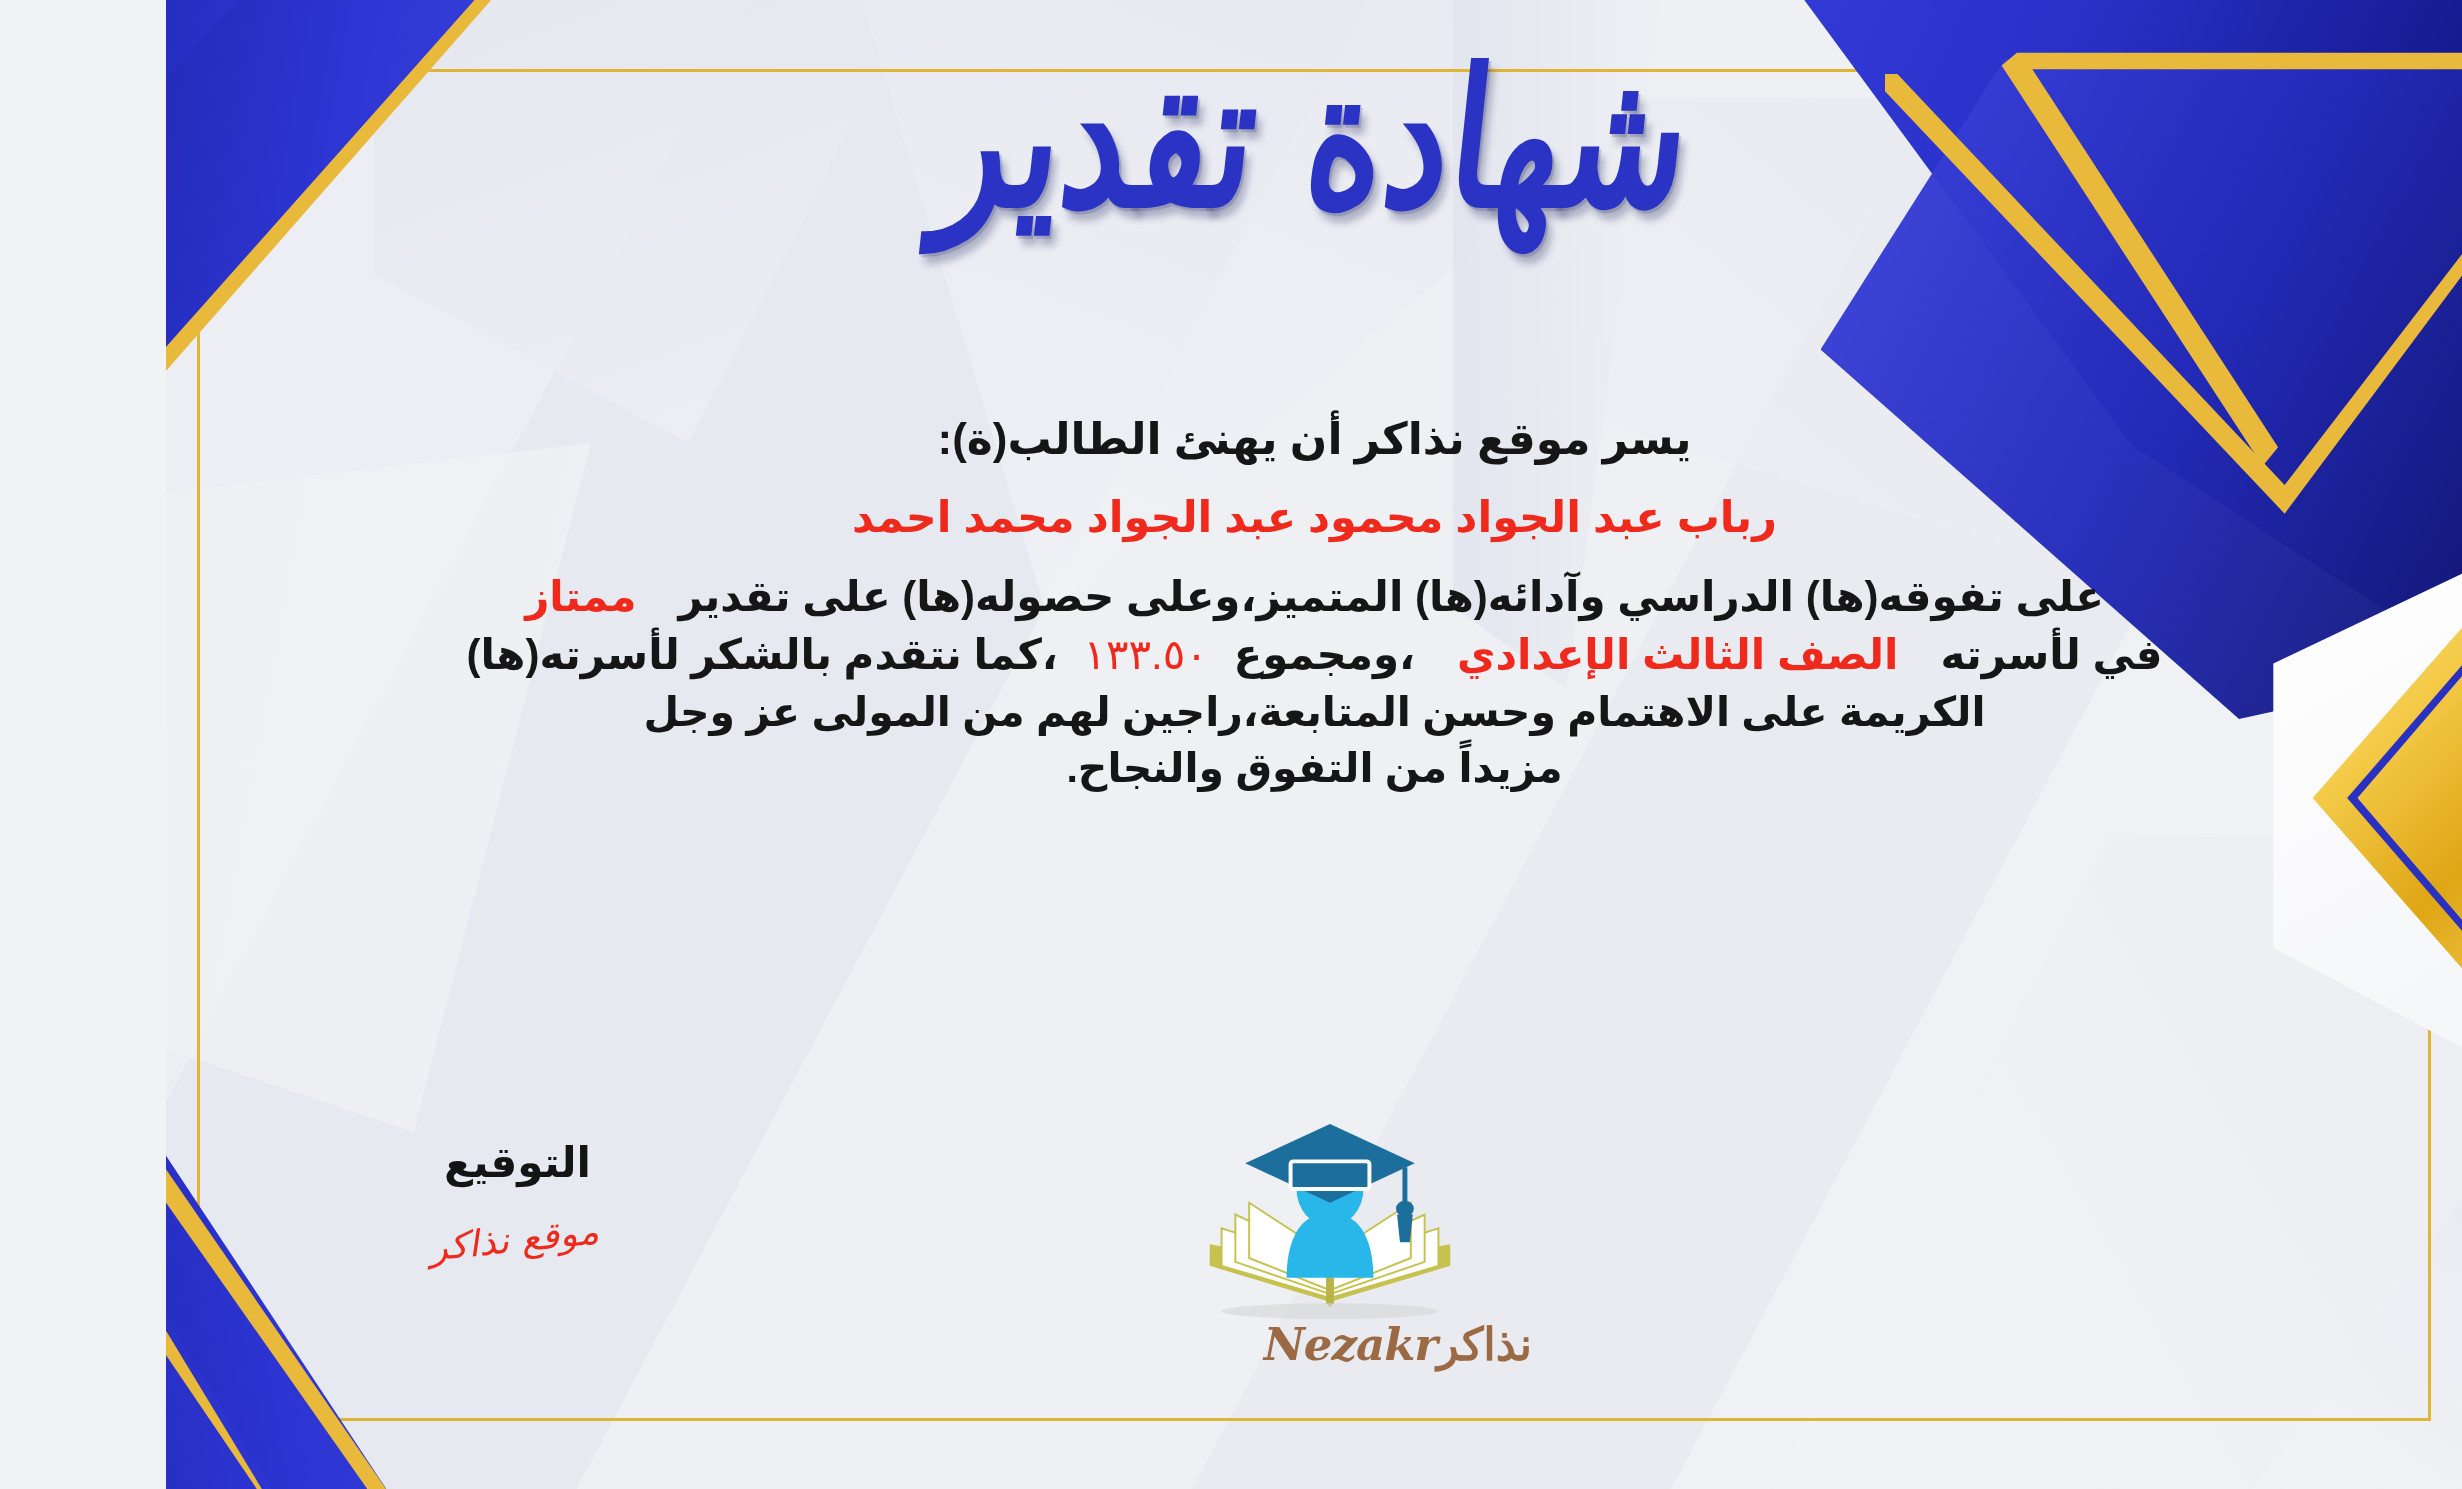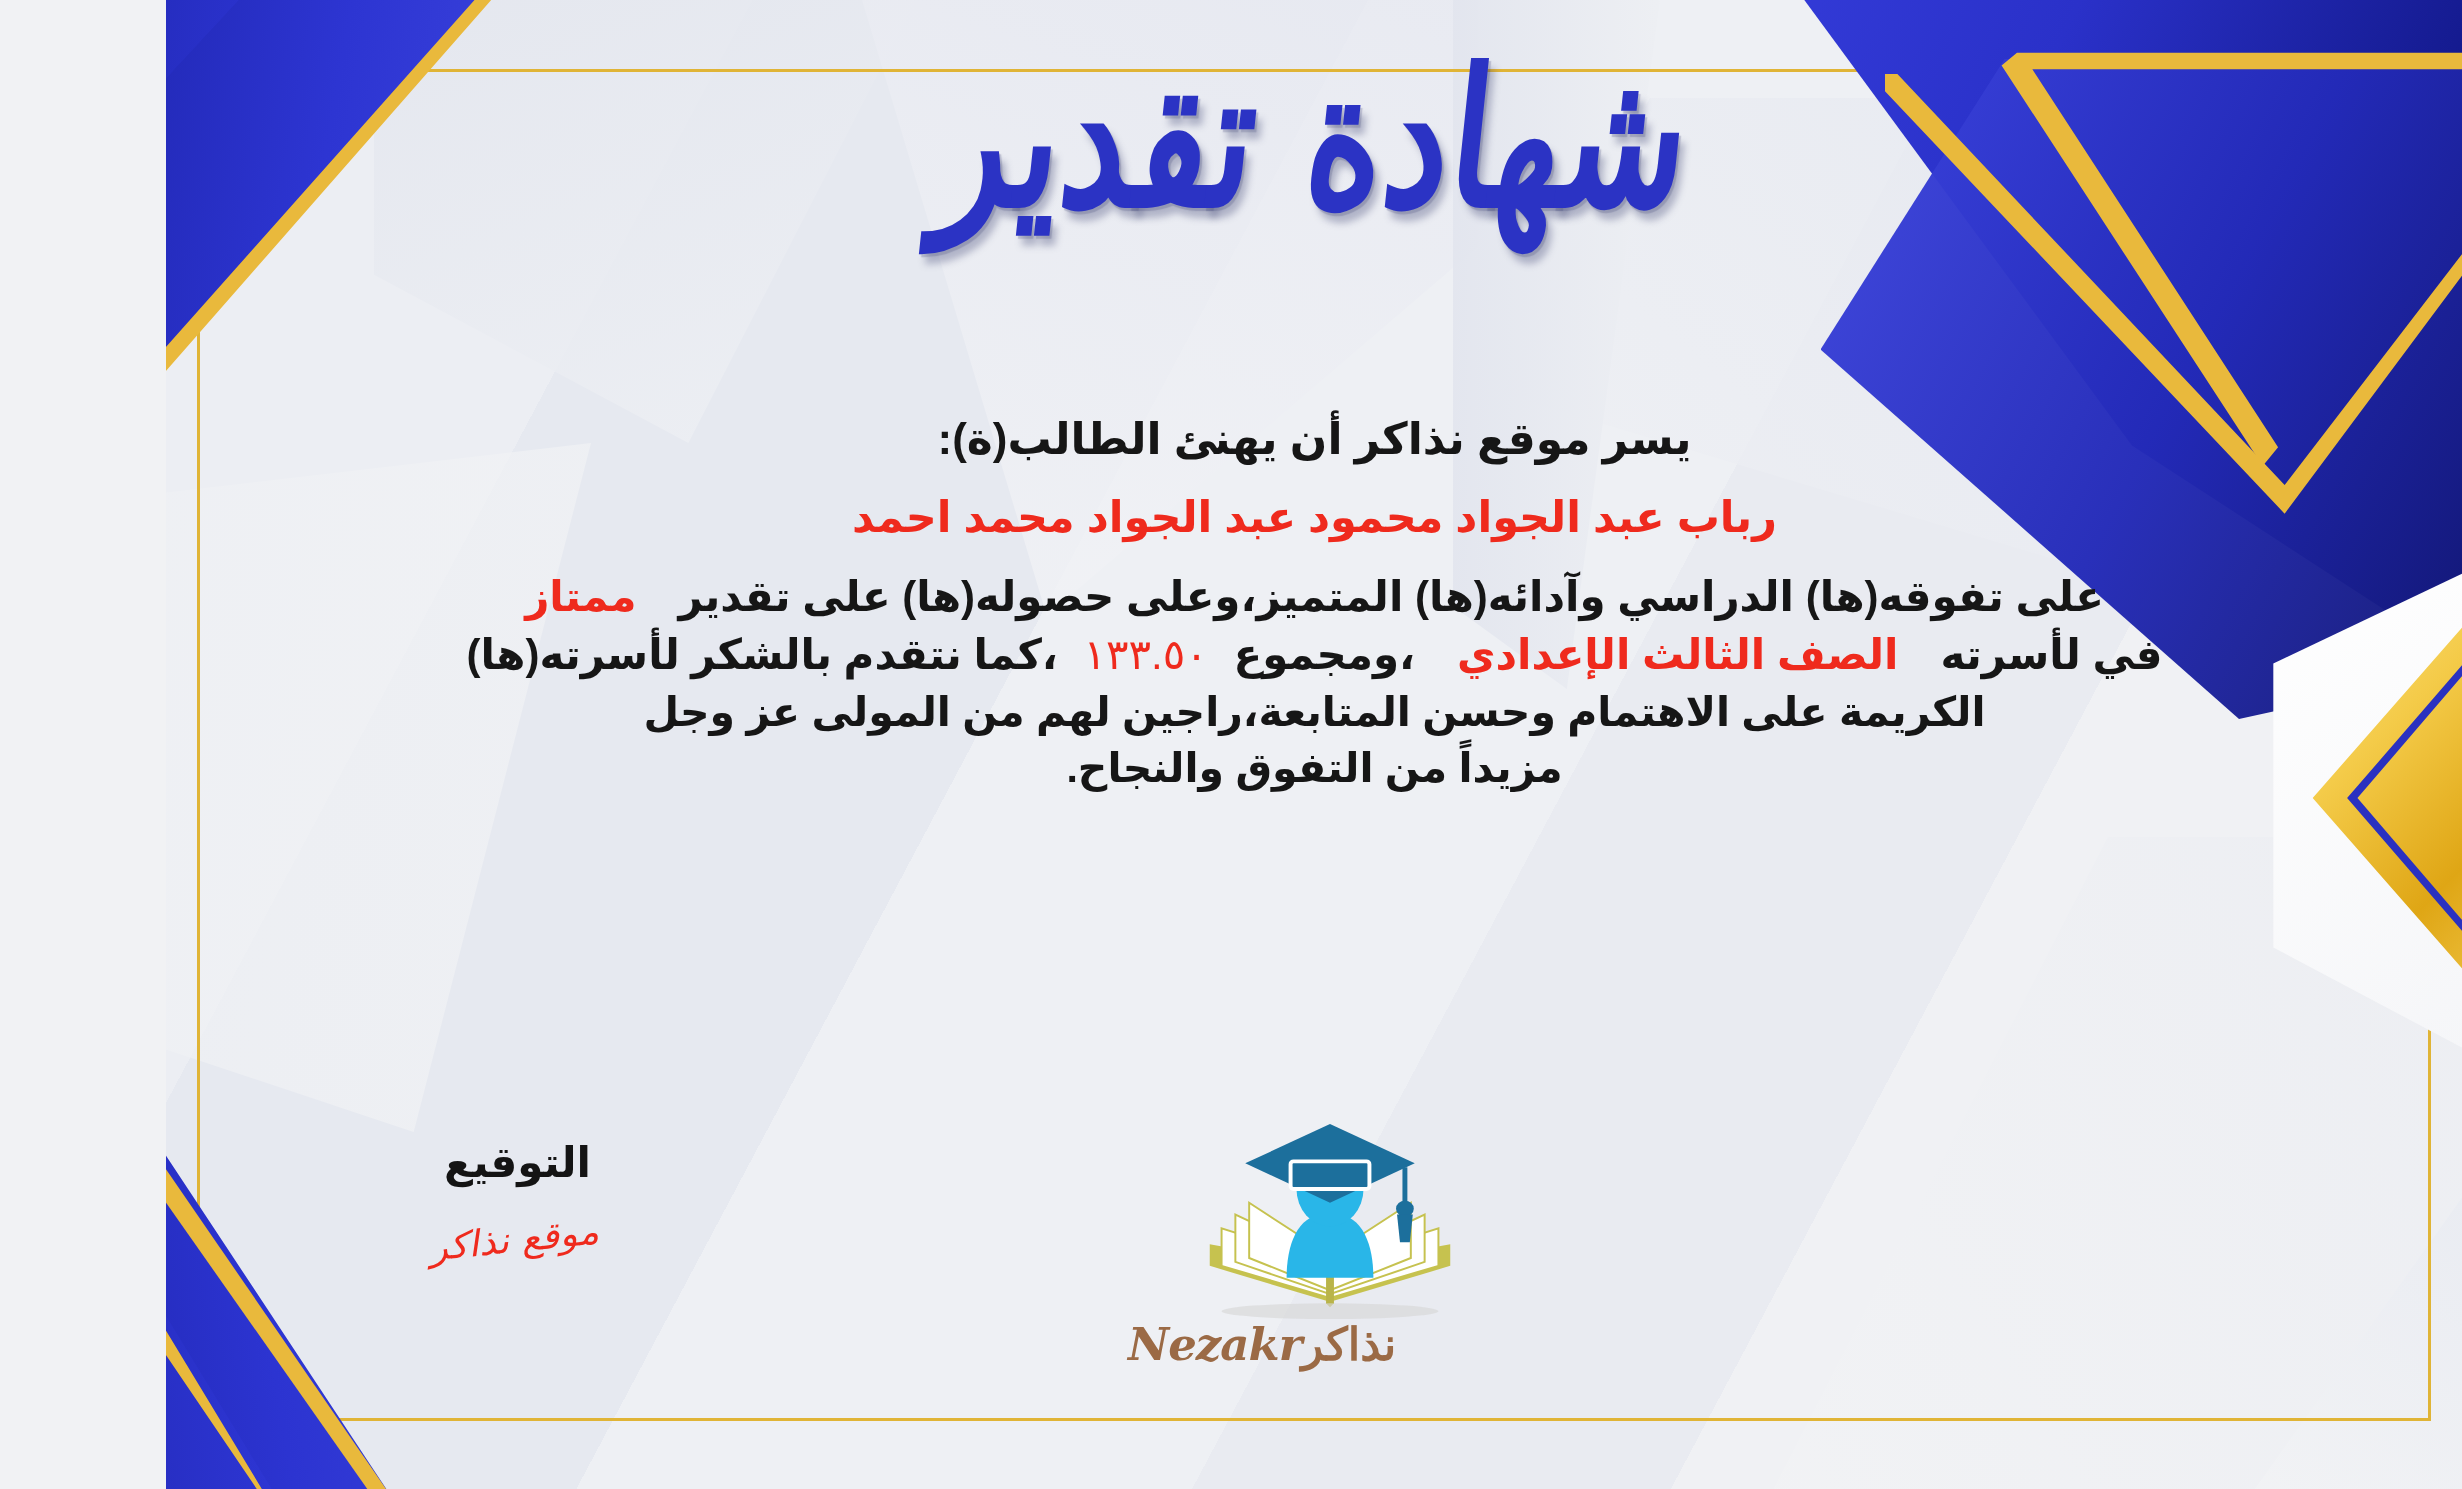--- a/index.html
+++ b/index.html
@@ -229,21 +229,21 @@
     font-family:"DejaVu Serif", serif;
     font-size:37px; color:#ef2a1d;
     transform:skewX(-14deg) rotate(-6deg);
     display:inline-block;
     letter-spacing:1px;
   }
 
   
   .logo{
     position:absolute; left:1128px; top:1118px;
-    width:404px; text-align:left;
+    width:404px; text-align:right;
   }
   .logo svg{ width:276px; height:207px; display:block; margin:0 auto; }
   .logo-text{
     margin-top:-6.9px;
     font-family:"DejaVu Serif", serif;
     font-size:45px; font-weight:700;
     color:#9b6a45; direction:rtl; letter-spacing:-1px;
   }
   .logo-text .lat{ font-style:italic; }
 </style>

